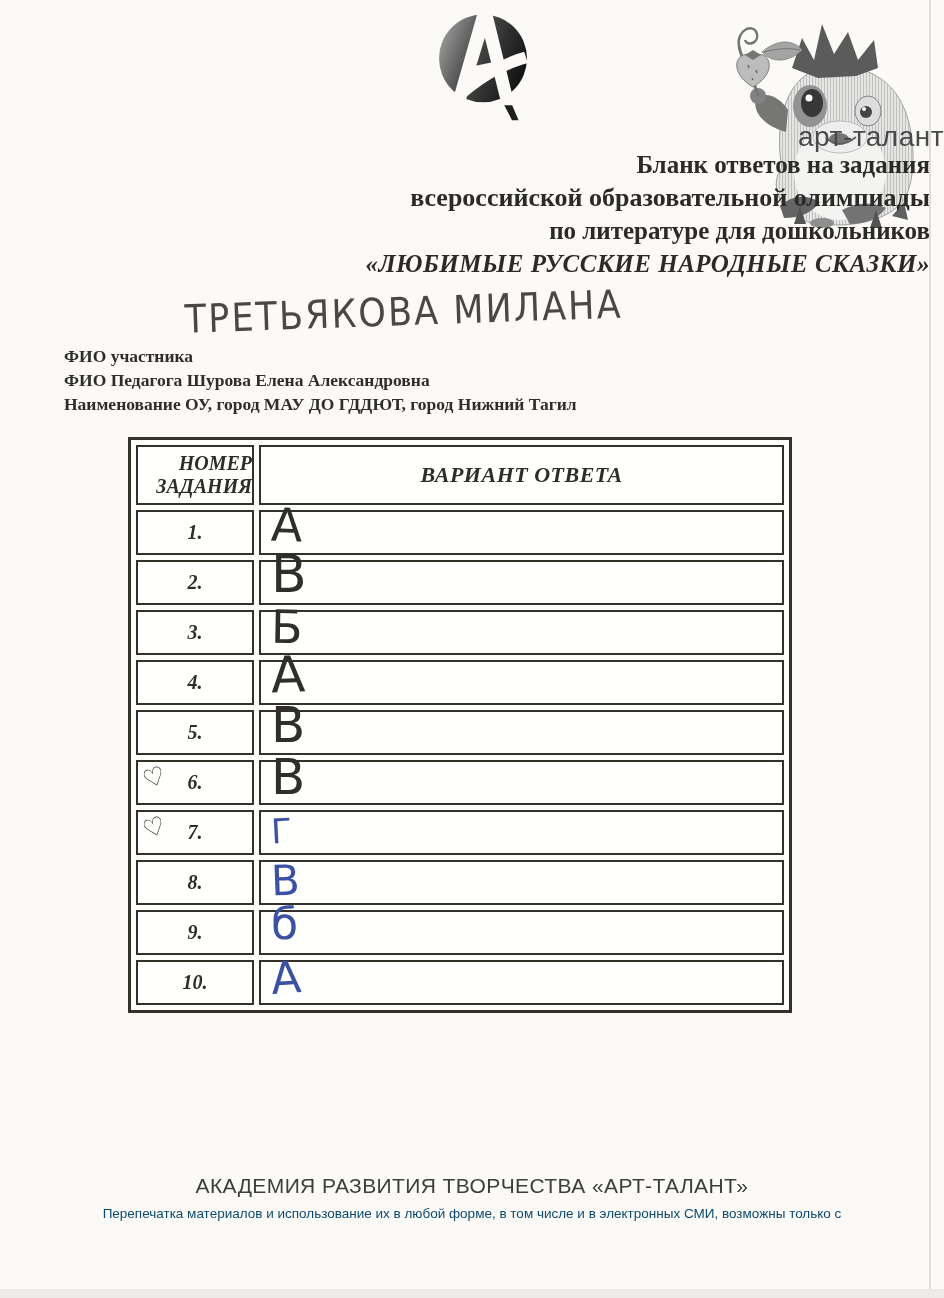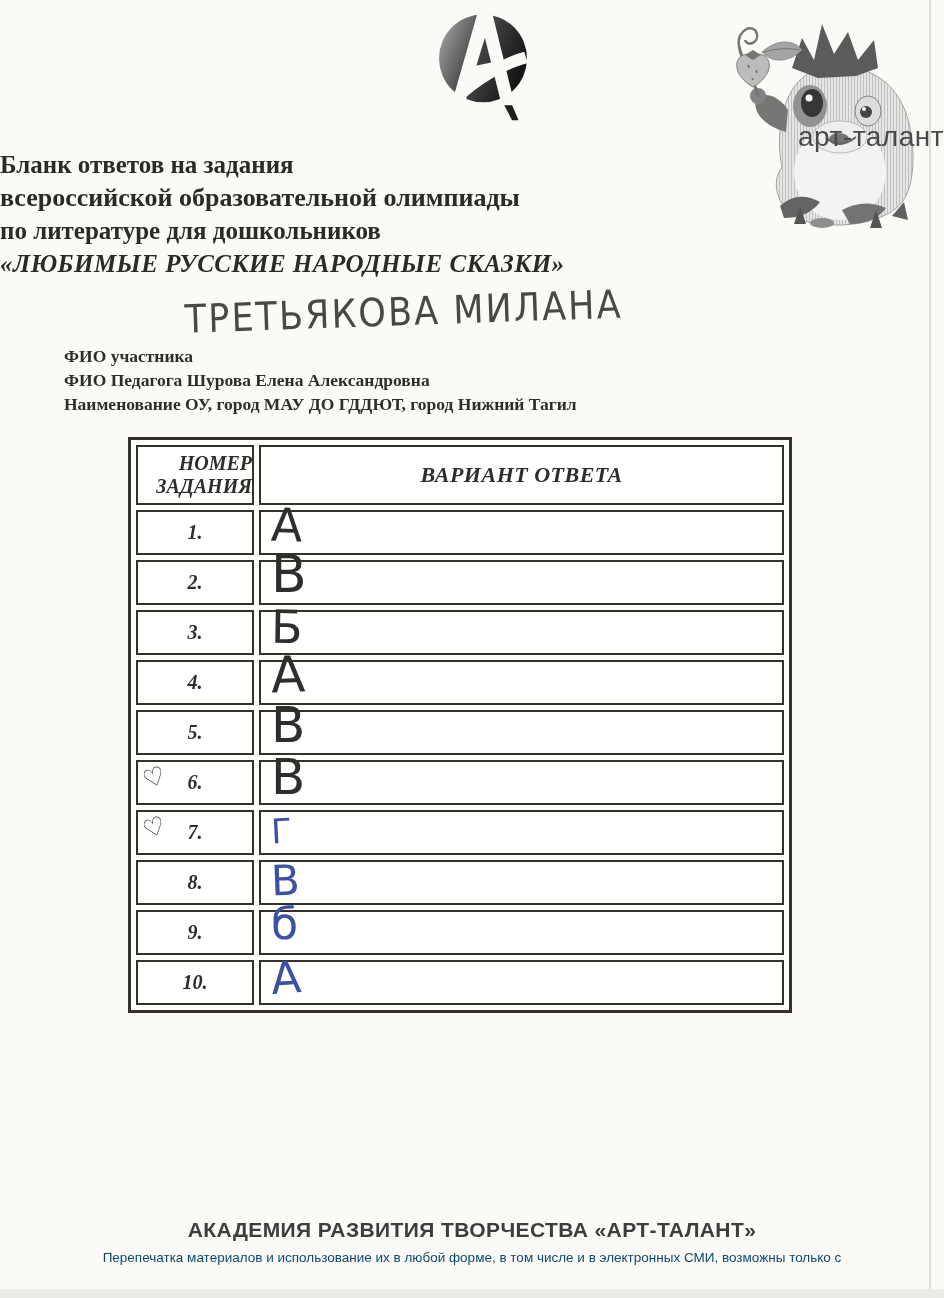--- a/index.html
+++ b/index.html
@@ -16,21 +16,21 @@
   
   .logo{position:absolute;left:424px;top:6px;width:118px;height:116px;}
   .brand{
     position:absolute;top:121px;left:0;width:944px;box-sizing:border-box;padding-left:24px;
     text-align:right;font-family:"Liberation Sans", sans-serif;
     font-size:28px;color:#494949;letter-spacing:.5px;
   }
   .mascot{position:absolute;left:722px;top:10px;width:205px;height:228px;opacity:.95;}
 
   
-  .title-block{position:absolute;top:148px;left:0;width:930px;text-align:left;font-weight:bold;color:#2b2a28;}
+  .title-block{position:absolute;top:148px;left:0;width:930px;text-align:right;font-weight:bold;color:#2b2a28;}
   .title-line{line-height:33px;}
   .t1{font-size:25px;}
   .t2{font-size:26px;}
   .t3{font-size:25px;}
   .t4{font-size:25px;letter-spacing:.5px;font-style:italic;}
 
   
   .fields{position:absolute;top:344px;left:64px;font-weight:bold;font-size:17.5px;line-height:24px;color:#2e2d2b;}
   .handwriting-name{
     position:absolute;top:296px;left:184px;width:460px;
@@ -70,21 +70,21 @@
   .ans-8{font-size:42px;top:-2px;transform:rotate(-2deg);}
   .ans-9{font-size:44px;top:-10px;transform:rotate(1deg);}
   .ans-10{font-size:44px;top:-6px;transform:rotate(-4deg);}
   .heart-doodle{
     position:absolute;left:5px;top:3px;font-size:25px;line-height:1;
     color:#3b3a37;transform:rotate(-20deg);font-family:"DejaVu Sans", sans-serif;
   }
 
   
   .footer{position:absolute;top:1174px;left:0;width:944px;text-align:center;font-family:"Liberation Sans", sans-serif;}
-  .footer-org{font-size:21px;font-weight:bold;color:#3d3d3d;letter-spacing:.4px;margin-top:44px;}
+  .footer-org{font-size:21px;font-weight:normal;color:#3d3d3d;letter-spacing:.4px;}
   .footer-disclaimer{margin-top:7px;font-size:13.5px;line-height:18.5px;color:#0c4a6e;}
 </style>
 </head>
 <body style="background: rgb(251, 250, 247);">
 
 <svg class="logo" viewBox="0 0 120 124" aria-hidden="true">
   <defs>
     <linearGradient id="g1" x1="0" y1="0.1" x2="1" y2="0.5">
       <stop offset="0" stop-color="#a9a9a9"></stop>
       <stop offset="0.45" stop-color="#4a4a4a"></stop>

